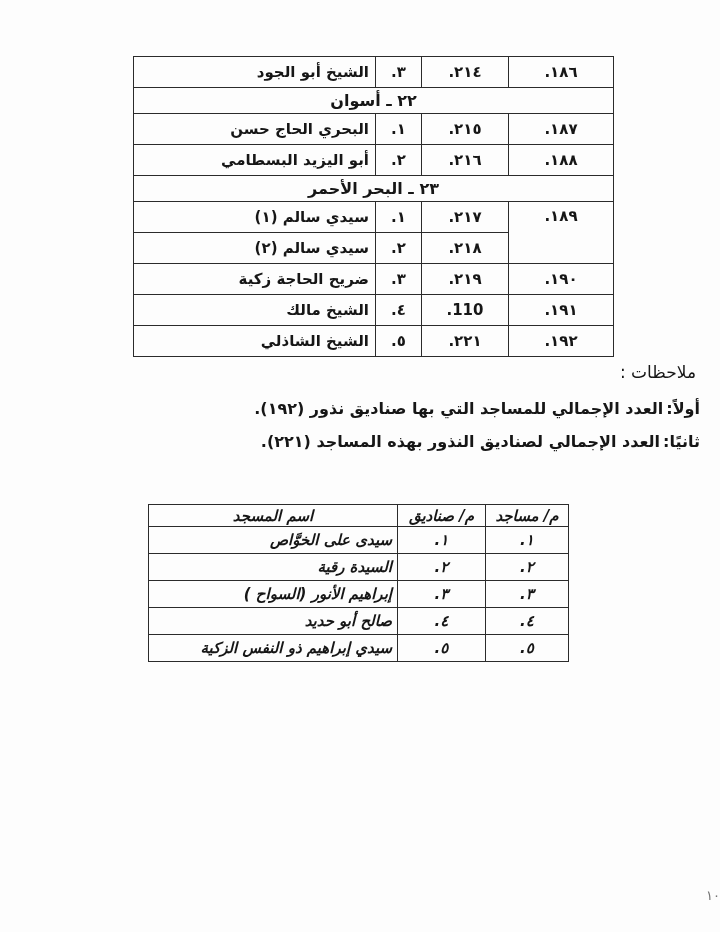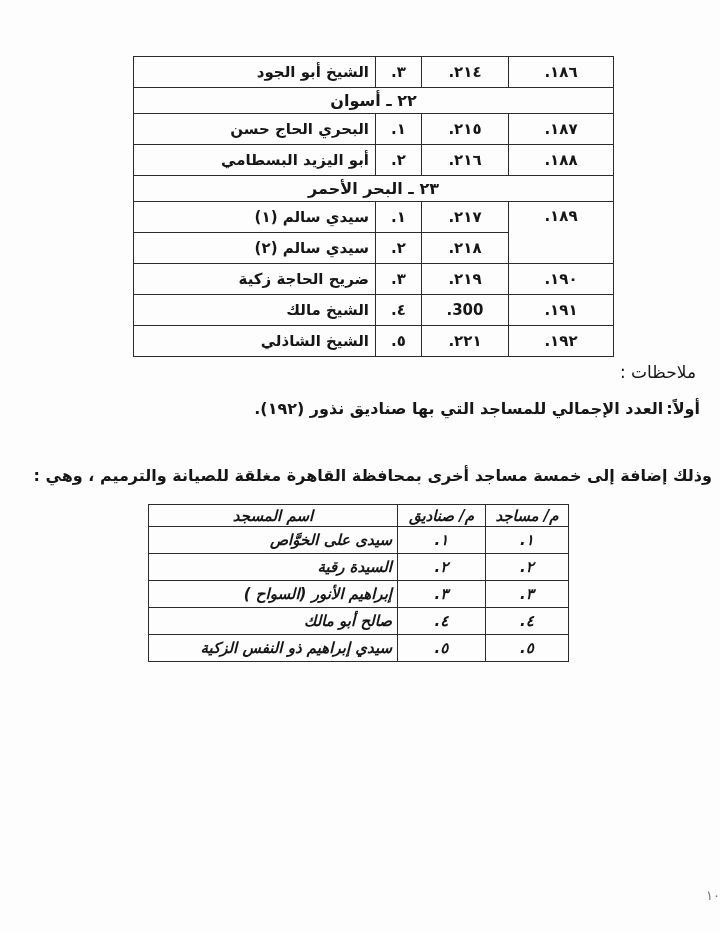--- a/index.html
+++ b/index.html
@@ -94,43 +94,43 @@
         <td class="name">سيدي سالم (٢)</td>
       </tr>
       <tr class="data">
         <td class="num">١٩٠.</td>
         <td class="num">٢١٩.</td>
         <td class="num">٣.</td>
         <td class="name">ضريح الحاجة زكية</td>
       </tr>
       <tr class="data">
         <td class="num">١٩١.</td>
-        <td class="num">300.</td>
+        <td class="num">110.</td>
         <td class="num">٤.</td>
         <td class="name">الشيخ مالك</td>
       </tr>
       <tr class="data">
         <td class="num">١٩٢.</td>
         <td class="num">٢٢١.</td>
         <td class="num">٥.</td>
         <td class="name">الشيخ الشاذلي</td>
       </tr>
     </tbody>
   </table>
 
   <div class="note-heading">ملاحظات :</div>
 
   <div class="note n1">
     <span class="nl">أولاً:</span><span>العدد الإجمالي للمساجد التي بها صناديق نذور (١٩٢).</span>
   </div>
 
+  <div class="note n2">
+    <span class="nl">ثانيًا:</span><span>العدد الإجمالي لصناديق النذور بهذه المساجد (٢٢١).</span>
+  </div>
 
-  <div class="note n3">
-    <span>وذلك إضافة إلى خمسة مساجد أخرى بمحافظة القاهرة مغلقة للصيانة والترميم ، وهي :</span>
-  </div>
 
   <table class="t2" dir="rtl">
     <colgroup>
       <col style="width:83px">
         <col style="width:88px">
         <col style="width:249px">
     </colgroup>
     <tbody>
       <tr class="head">
         <td>م/ مساجد</td>
@@ -148,21 +148,21 @@
         <td class="name">السيدة رقية</td>
       </tr>
       <tr class="data">
         <td class="num">٣.</td>
         <td class="num">٣.</td>
         <td class="name">إبراهيم الأنور (السواح )</td>
       </tr>
       <tr class="data">
         <td class="num">٤.</td>
         <td class="num">٤.</td>
-        <td class="name">صالح أبو مالك</td>
+        <td class="name">صالح أبو حديد</td>
       </tr>
       <tr class="data">
         <td class="num">٥.</td>
         <td class="num">٥.</td>
         <td class="name">سيدي إبراهيم ذو النفس الزكية</td>
       </tr>
     </tbody>
   </table>
 
   <div class="pagenum">١٠</div>

